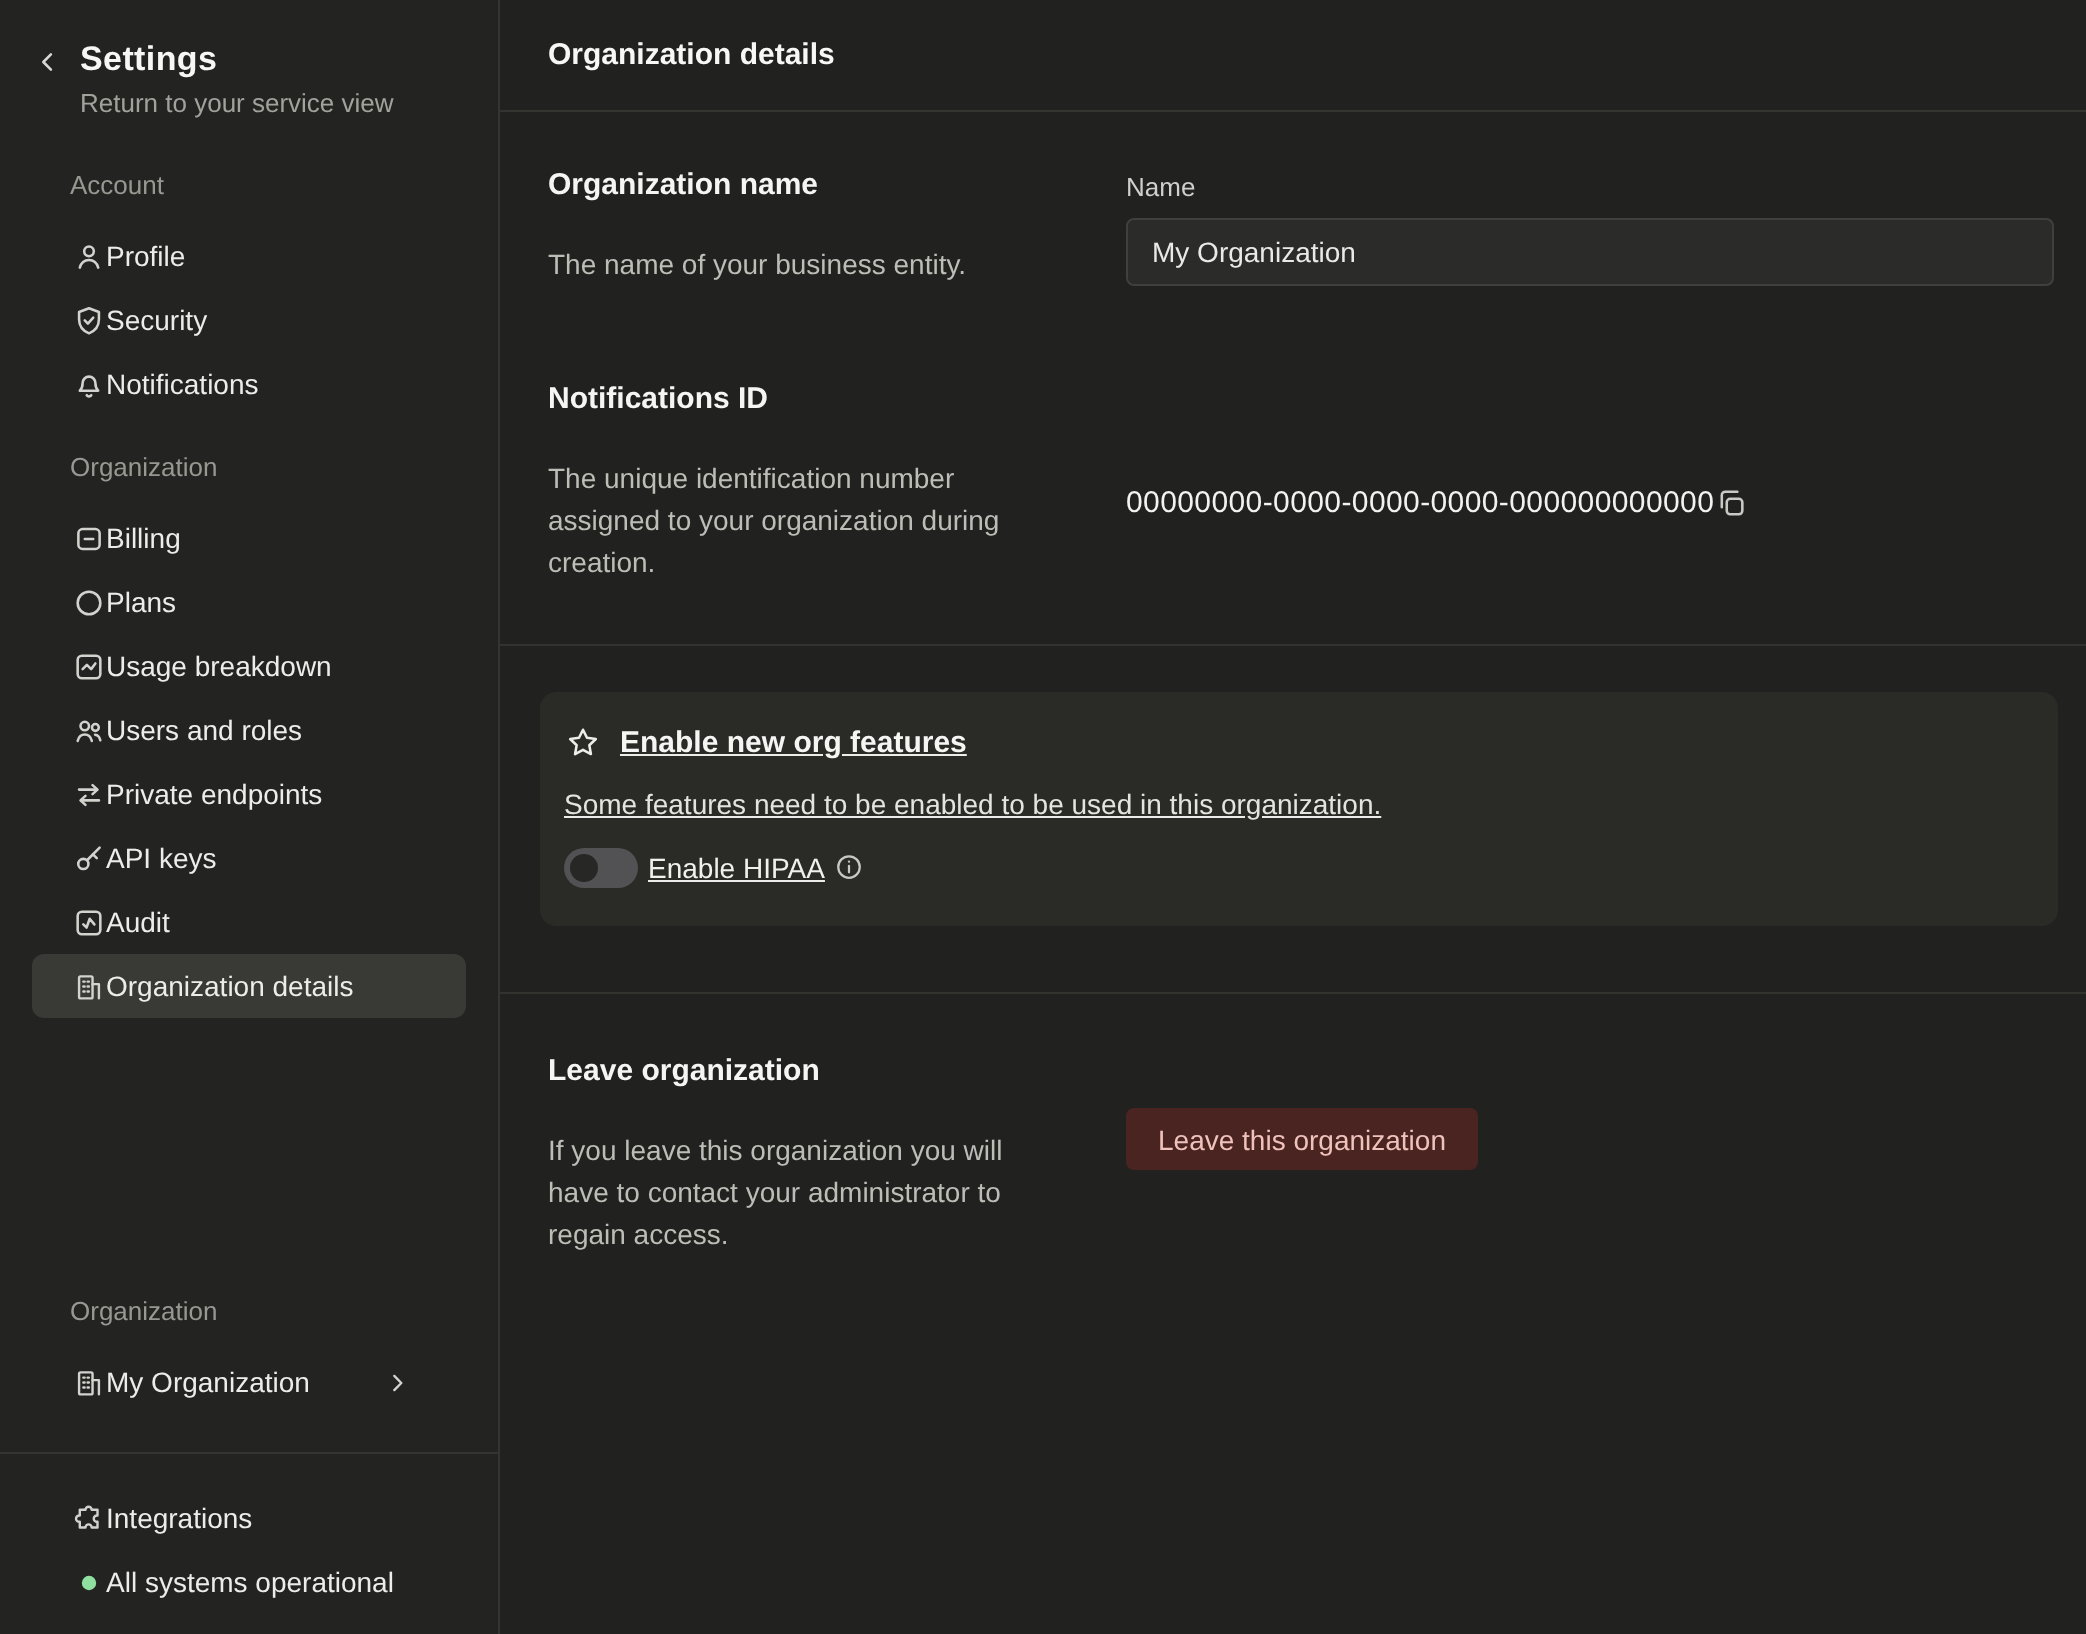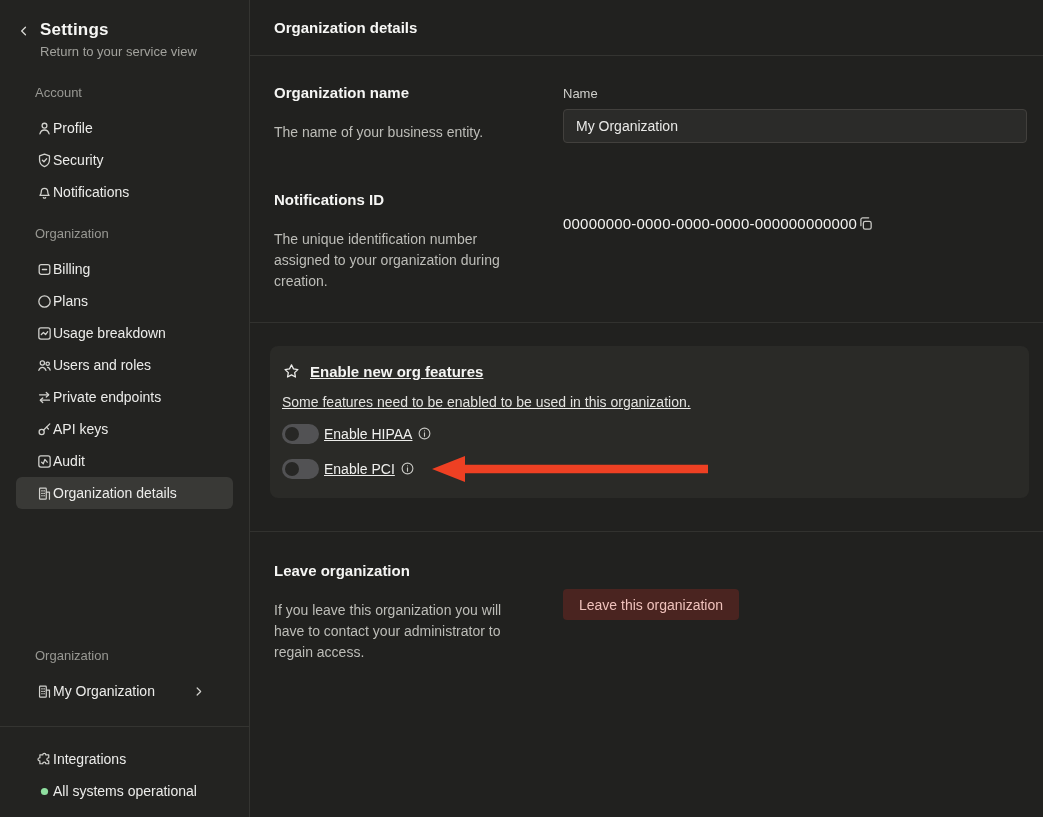--- a/index.html
+++ b/index.html
@@ -60,21 +60,21 @@
   .sec-desc { font-size:14px; line-height:21px; color:#bdbdb8; }
 
   .field-label { font-size:13px; color:#cfcfcb; margin-top:2px; }
   .text-input {
     margin-top:8px; width:100%; height:34px;
     background:#2b2b29; border:1px solid #42403d; border-radius:4px;
     padding:0 12px; font-size:14px; color:#e9e9e7;
     font-family:"Liberation Sans", sans-serif; outline:none;
   }
 
-  .id-row { display:flex; align-items:flex-start; margin-top:24px; }
+  .id-row { display:flex; align-items:flex-start; margin-top:52px; }
   .id-value { font-size:15px; font-weight:500; color:#f2f2f0; letter-spacing:.2px; }
   .copy-btn { color:#c9c9c5; cursor:pointer; display:flex; background:none; border:none; padding:0; }
 
   .divider { height:1px; background:#32322f; width:100%; flex-shrink:0; }
 
   .card-section { padding:23px 14px 33px 20px;text-decoration:underline; }
   .card { background:#2a2a27; border-radius:8px; padding:16px 14px 18px 12px; }
   .card-title-row { display:flex; align-items:center; gap:9px; }
   .card-title { font-size:15px; font-weight:bold; color:#f5f5f3; }
   .star { color:#ededeb; display:flex; }
@@ -330,36 +330,20 @@
           <span class="toggle-label">Enable HIPAA</span>
           <button class="info-btn">
             <svg width="15" height="15" viewBox="0 0 24 24" fill="none" stroke="currentColor" stroke-width="1.8" stroke-linecap="round">
                 <circle cx="12" cy="12" r="8.6"></circle>
                 <line x1="12" y1="11" x2="12" y2="16.2"></line>
                 <line x1="12" y1="7.6" x2="12" y2="7.7"></line>
               </svg>
           </button>
         </div>
 
-        <div class="toggle-row">
-          <div class="toggle">
-              <div class="knob"></div>
-            </div>
-          <span class="toggle-label">Enable PCI</span>
-          <button class="info-btn">
-            <svg width="15" height="15" viewBox="0 0 24 24" fill="none" stroke="currentColor" stroke-width="1.8" stroke-linecap="round">
-                <circle cx="12" cy="12" r="8.6"></circle>
-                <line x1="12" y1="11" x2="12" y2="16.2"></line>
-                <line x1="12" y1="7.6" x2="12" y2="7.7"></line>
-              </svg>
-          </button>
-          <svg class="annot-arrow" width="276" height="30" viewBox="0 0 276 30">
-            <polygon points="0,15 33,2 33,10.7 276,10.7 276,19.3 33,19.3 33,28" fill="#ee4023"></polygon>
-          </svg>
-        </div>
       </div>
     </div>
 
     <div class="divider"></div>
 
     <div class="leave-section">
       <div class="row-left">
         <h3 class="sec-title">Leave organization</h3>
         <div class="sec-desc" style="max-width:250px;">If you leave this organization you will have to contact your administrator to regain access.</div>
       </div>

